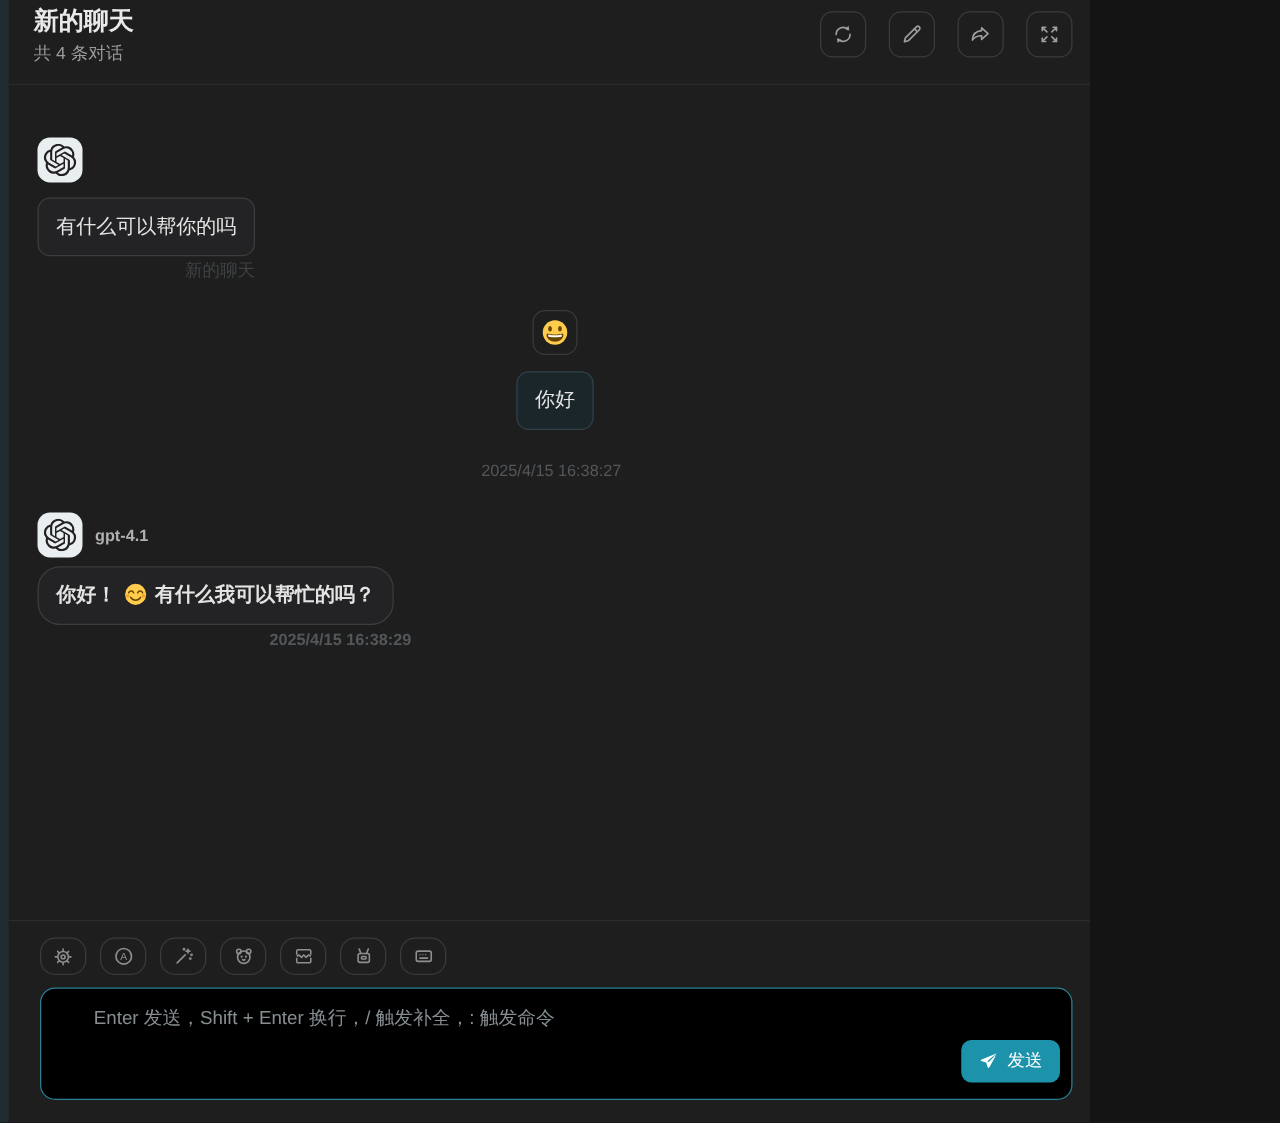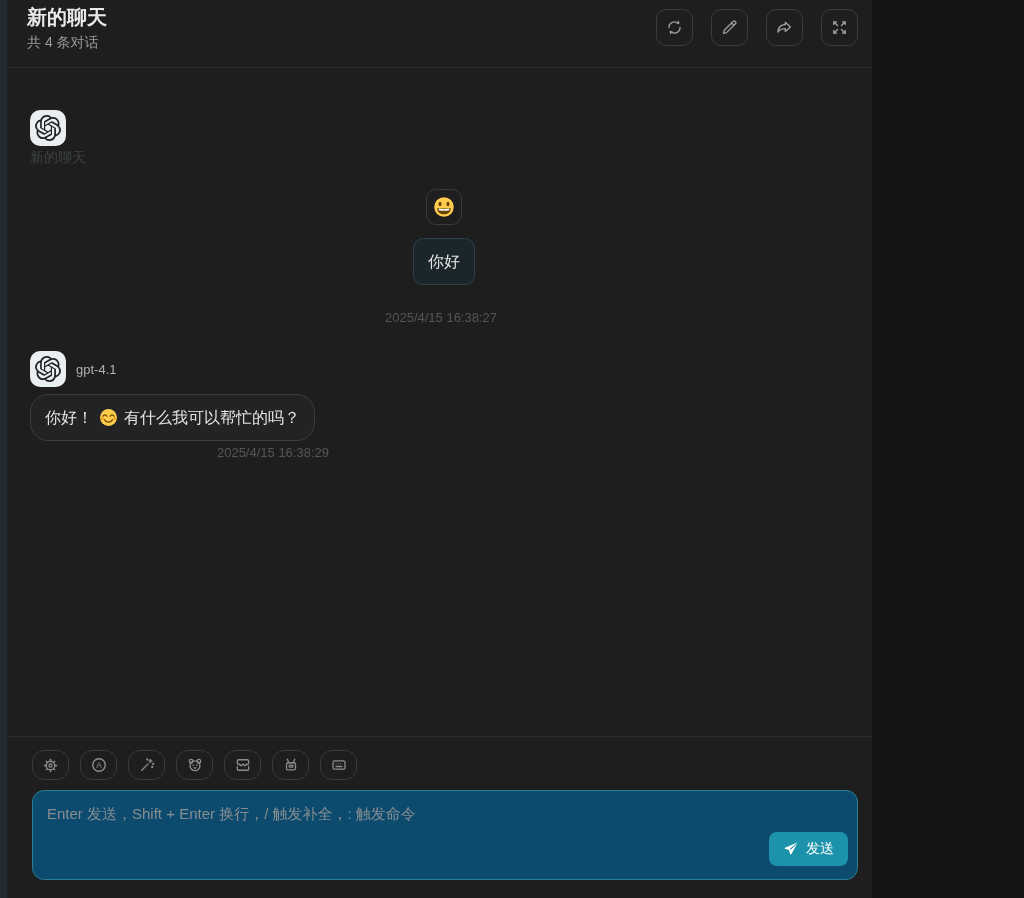--- a/index.html
+++ b/index.html
@@ -24,31 +24,31 @@
   .bubble { display:inline-block; max-width:600px; padding:12px 14px; border-radius:10px; font-size:16px; line-height:21px; color:#e3e3e3; }
   .bubble.bot { background:#232325; border:1px solid #3d3d3d; }
   .bubble.user { background:#1b262a; border:1px solid #31414a; }
   .msg-bot .stack { width:fit-content; }
   .msg-bot .bubble { margin-top:12px; }
   .msg-hint { font-size:14px; color:#3e4244; text-align:right; margin-top:3px; }
   .msg-date { font-size:13px; color:#53575a; margin-top:4px; }
   .msg-user { margin-top:22px; display:flex; flex-direction:column; align-items:center; }
   .msg-user .bubble { margin-top:13px; }
   .msg-user .msg-date { text-align:right; padding-right:6px;margin-top:25px; }
-  .msg-bot2 { margin-top:26px; }
+  .msg-bot2 { margin-top:26px;font-weight:bold; }
   .bot-head { display:flex; align-items:center; gap:10px; }
   .model-label { font-size:13px; color:#b0b0b0; }
   .msg-bot2 .msg-date { text-align:right; transform:translateX(14px); }
   .emoji-inline { display:inline-block; vertical-align:-4px; margin:0 6px; }
 
   
   .bottom-panel { flex:0 0 auto; border-top:1px solid #2b2b2b; padding:13px 14px 18px 25px; }
   .toolbar { display:flex; gap:11px; margin-bottom:10px; }
   .pill { width:37px; height:30px; border:1px solid #3a3a3a; border-radius:12px; background:transparent; color:#8e8e8e; display:flex; align-items:center; justify-content:center; cursor:pointer; }
-  .input-wrap { position:relative; height:90px; border:1px solid #2a7f93; border-radius:12px; background:#0c4a6e; }
+  .input-wrap { position:relative; height:90px; border:1px solid #2a7f93; border-radius:12px; background:#000000;padding-left:28px; }
   .input-wrap textarea { width:100%; height:100%; background:transparent; border:none; outline:none; resize:none; padding:14px 100px 14px 14px; font-size:15px; color:#dcdcdc; font-family:"Liberation Sans","DejaVu Sans",sans-serif; }
   .input-wrap textarea::placeholder { color:#868e92; }
   .send-btn { position:absolute; right:9px; bottom:13px; height:34px; background:#1d93ab; border:none; border-radius:8px; color:#fff; font-size:14px; padding:0 14px; display:flex; align-items:center; gap:7px; cursor:pointer; }
   svg { display:block; }
 </style>
 </head>
 <body>
 
 <div class="app">
   <div class="sidebar-edge"></div>
@@ -102,20 +102,23 @@
 
       <div class="msg-bot">
         <div class="avatar bot">
           <span>
             <svg width="26" height="26" viewBox="0 0 24 24" fill="#212121">
                 <path d="M22.2819 9.8211a5.9847 5.9847 0 0 0-.5157-4.9108 6.0462 6.0462 0 0 0-6.5098-2.9A6.0651 6.0651 0 0 0 4.9807 4.1818a5.9847 5.9847 0 0 0-3.9977 2.9 6.0462 6.0462 0 0 0 .7427 7.0966 5.98 5.98 0 0 0 .511 4.9107 6.051 6.051 0 0 0 6.5146 2.9001A5.9847 5.9847 0 0 0 13.2599 24a6.0557 6.0557 0 0 0 5.7718-4.2058 5.9894 5.9894 0 0 0 3.9977-2.9001 6.0557 6.0557 0 0 0-.7475-7.073zm-9.022 12.6081a4.4755 4.4755 0 0 1-2.8764-1.0408l.1419-.0804 4.7783-2.7582a.7948.7948 0 0 0 .3927-.6813v-6.7369l2.02 1.1686a.071.071 0 0 1 .038.052v5.5826a4.504 4.504 0 0 1-4.4945 4.4944zm-9.6607-4.1254a4.4708 4.4708 0 0 1-.5346-3.0137l.142.0852 4.783 2.7582a.7712.7712 0 0 0 .7806 0l5.8428-3.3685v2.3324a.0804.0804 0 0 1-.0332.0615L9.74 19.9502a4.4992 4.4992 0 0 1-6.1408-1.6464zM2.3408 7.8956a4.485 4.485 0 0 1 2.3655-1.9728V11.6a.7664.7664 0 0 0 .3879.6765l5.8144 3.3543-2.0201 1.1685a.0757.0757 0 0 1-.071 0l-4.8303-2.7865A4.504 4.504 0 0 1 2.3408 7.8956zm16.5963 3.8558L13.1038 8.364 15.1192 7.2a.0757.0757 0 0 1 .071 0l4.8303 2.7913a4.4944 4.4944 0 0 1-.6765 8.1042v-5.6772a.79.79 0 0 0-.407-.667zm2.0107-3.0231l-.142-.0852-4.7735-2.7818a.7759.7759 0 0 0-.7854 0L9.409 9.2297V6.8974a.0662.0662 0 0 1 .0284-.0615l4.8303-2.7866a4.4992 4.4992 0 0 1 6.6802 4.66zM8.3065 12.863l-2.02-1.1638a.0804.0804 0 0 1-.038-.0567V6.0742a4.4992 4.4992 0 0 1 7.3757-3.4537l-.142.0805L8.704 5.459a.7948.7948 0 0 0-.3927.6813zm1.0976-2.3654l2.602-1.4998 2.6069 1.4998v2.9994l-2.5974 1.4997-2.6067-1.4997z"></path>
               </svg>
           </span>
         </div>
         <div class="stack">
+          <div class="bubble bot">
+            <span>有什么可以帮你的吗</span>
+          </div>
           <div class="msg-hint">新的聊天</div>
         </div>
       </div>
 
       <div class="msg-user">
         <div class="avatar user">
           <span>
             <svg width="22" height="22" viewBox="0 0 36 36">
               <circle cx="18" cy="18" r="16" fill="#ffcc4d"></circle>
               <ellipse cx="11.5" cy="13" rx="2.5" ry="3.6" fill="#664500"></ellipse>

